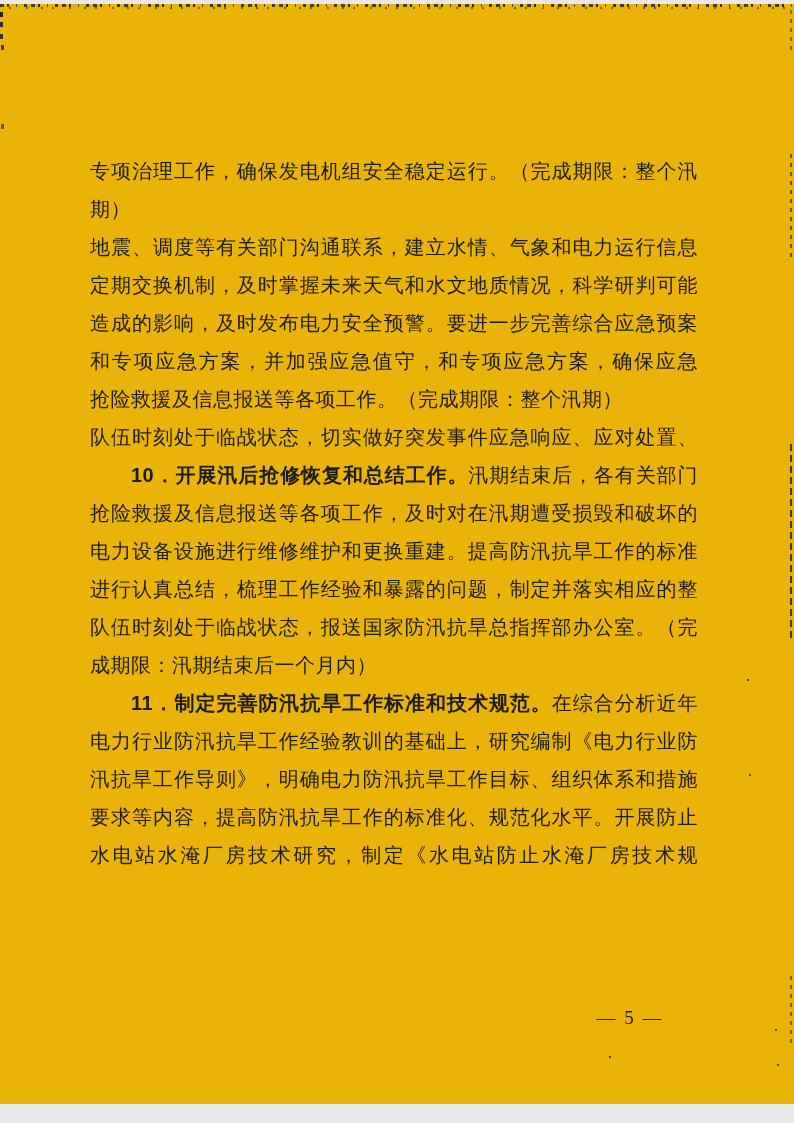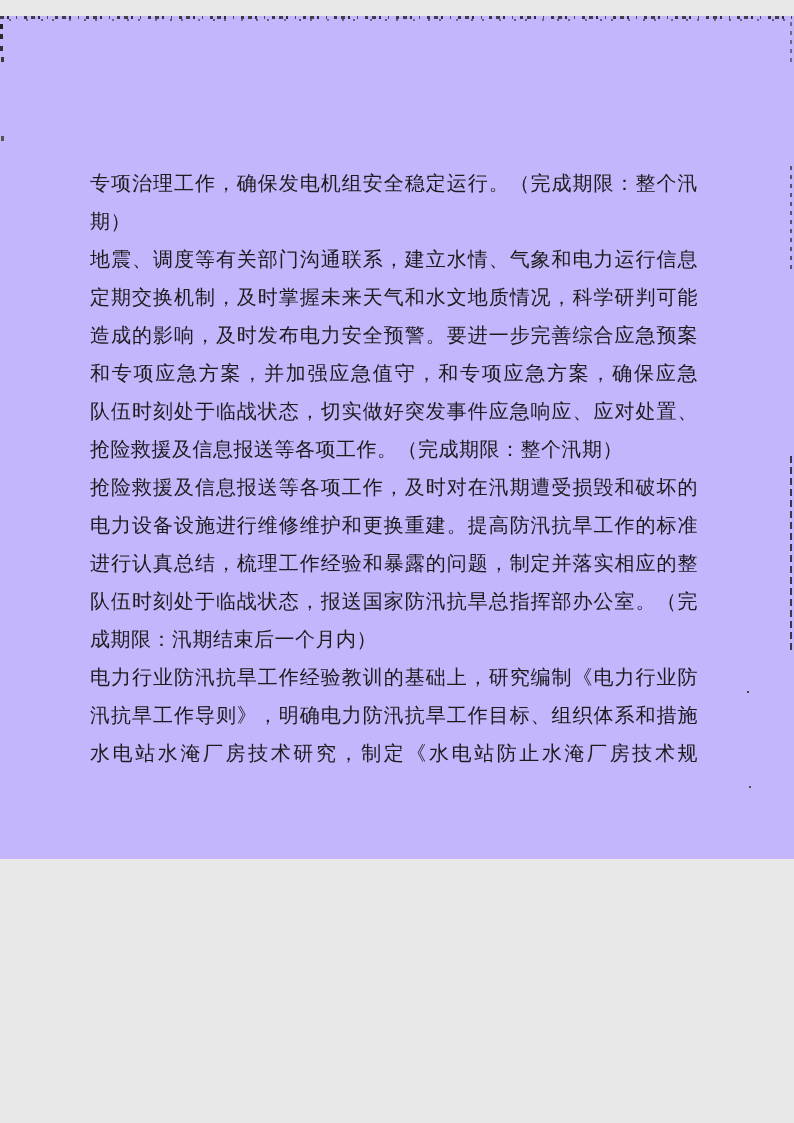--- a/index.html
+++ b/index.html
@@ -1,21 +1,21 @@
 <!DOCTYPE html>
 <html lang="zh"><head>
 <meta charset="utf-8">
 <style>
   html, body { margin: 0; padding: 0; background: #e8e8e8; }
   .page {
     position: relative;
     width: 794px;
-    height: 843px;
-    margin: 16px auto;
-    background: #c4b5fd;
+    height: 1100px;
+    margin: 4px auto;
+    background: #eab308;
     overflow: hidden;
     font-family: "Liberation Serif", "DejaVu Serif", serif;
     color: #1c1c1c;
   }
 
   
   .noise-top-1 {
     position: absolute; top: 0; left: 0; right: 0; height: 3px;
     background: repeating-linear-gradient(90deg,
       #2a2a2a 0 4px, transparent 4px 7px,
@@ -104,31 +104,34 @@
   <main class="text-block" id="body-container">
       <div class="paragraph">
         <div class="line fill"><span>专项治理工作，确保发电机组安全稳定运行。（完成期限：整个汛</span></div>
         <div class="line"><span>期）</span></div>
       </div>
       <div class="paragraph">
         <div class="line fill"><span>地震、调度等有关部门沟通联系，建立水情、气象和电力运行信息</span></div>
         <div class="line fill"><span>定期交换机制，及时掌握未来天气和水文地质情况，科学研判可能</span></div>
         <div class="line fill"><span>造成的影响，及时发布电力安全预警。要进一步完善综合应急预案</span></div>
         <div class="line fill"><span>和专项应急方案，并加强应急值守，和专项应急方案，确保应急</span></div>
+        <div class="line"><span>抢险救援及信息报送等各项工作。（完成期限：整个汛期）</span></div>
         <div class="line fill"><span>队伍时刻处于临战状态，切实做好突发事件应急响应、应对处置、</span></div>
-        <div class="line"><span>抢险救援及信息报送等各项工作。（完成期限：整个汛期）</span></div>
       </div>
       <div class="paragraph">
+        <div class="line indent fill"><span class="lead">10．开展汛后抢修恢复和总结工作。</span><span>汛期结束后，各有关部门</span></div>
         <div class="line fill"><span>抢险救援及信息报送等各项工作，及时对在汛期遭受损毁和破坏的</span></div>
         <div class="line fill"><span>电力设备设施进行维修维护和更换重建。提高防汛抗旱工作的标准化</span></div>
         <div class="line fill"><span>进行认真总结，梳理工作经验和暴露的问题，制定并落实相应的整</span></div>
         <div class="line fill"><span>队伍时刻处于临战状态，报送国家防汛抗旱总指挥部办公室。（完</span></div>
         <div class="line"><span>成期限：汛期结束后一个月内）</span></div>
       </div>
       <div class="paragraph">
+        <div class="line indent fill"><span class="lead">11．制定完善防汛抗旱工作标准和技术规范。</span><span>在综合分析近年</span></div>
         <div class="line fill"><span>电力行业防汛抗旱工作经验教训的基础上，研究编制《电力行业防</span></div>
         <div class="line fill"><span>汛抗旱工作导则》，明确电力防汛抗旱工作目标、组织体系和措施</span></div>
+        <div class="line fill"><span>要求等内容，提高防汛抗旱工作的标准化、规范化水平。开展防止</span></div>
         <div class="line fill"><span>水电站水淹厂房技术研究，制定《水电站防止水淹厂房技术规范》，</span></div>
       </div>
     </main>
 
   <div class="page-number">— 5 —</div>
 </div>
 
 </body></html>

